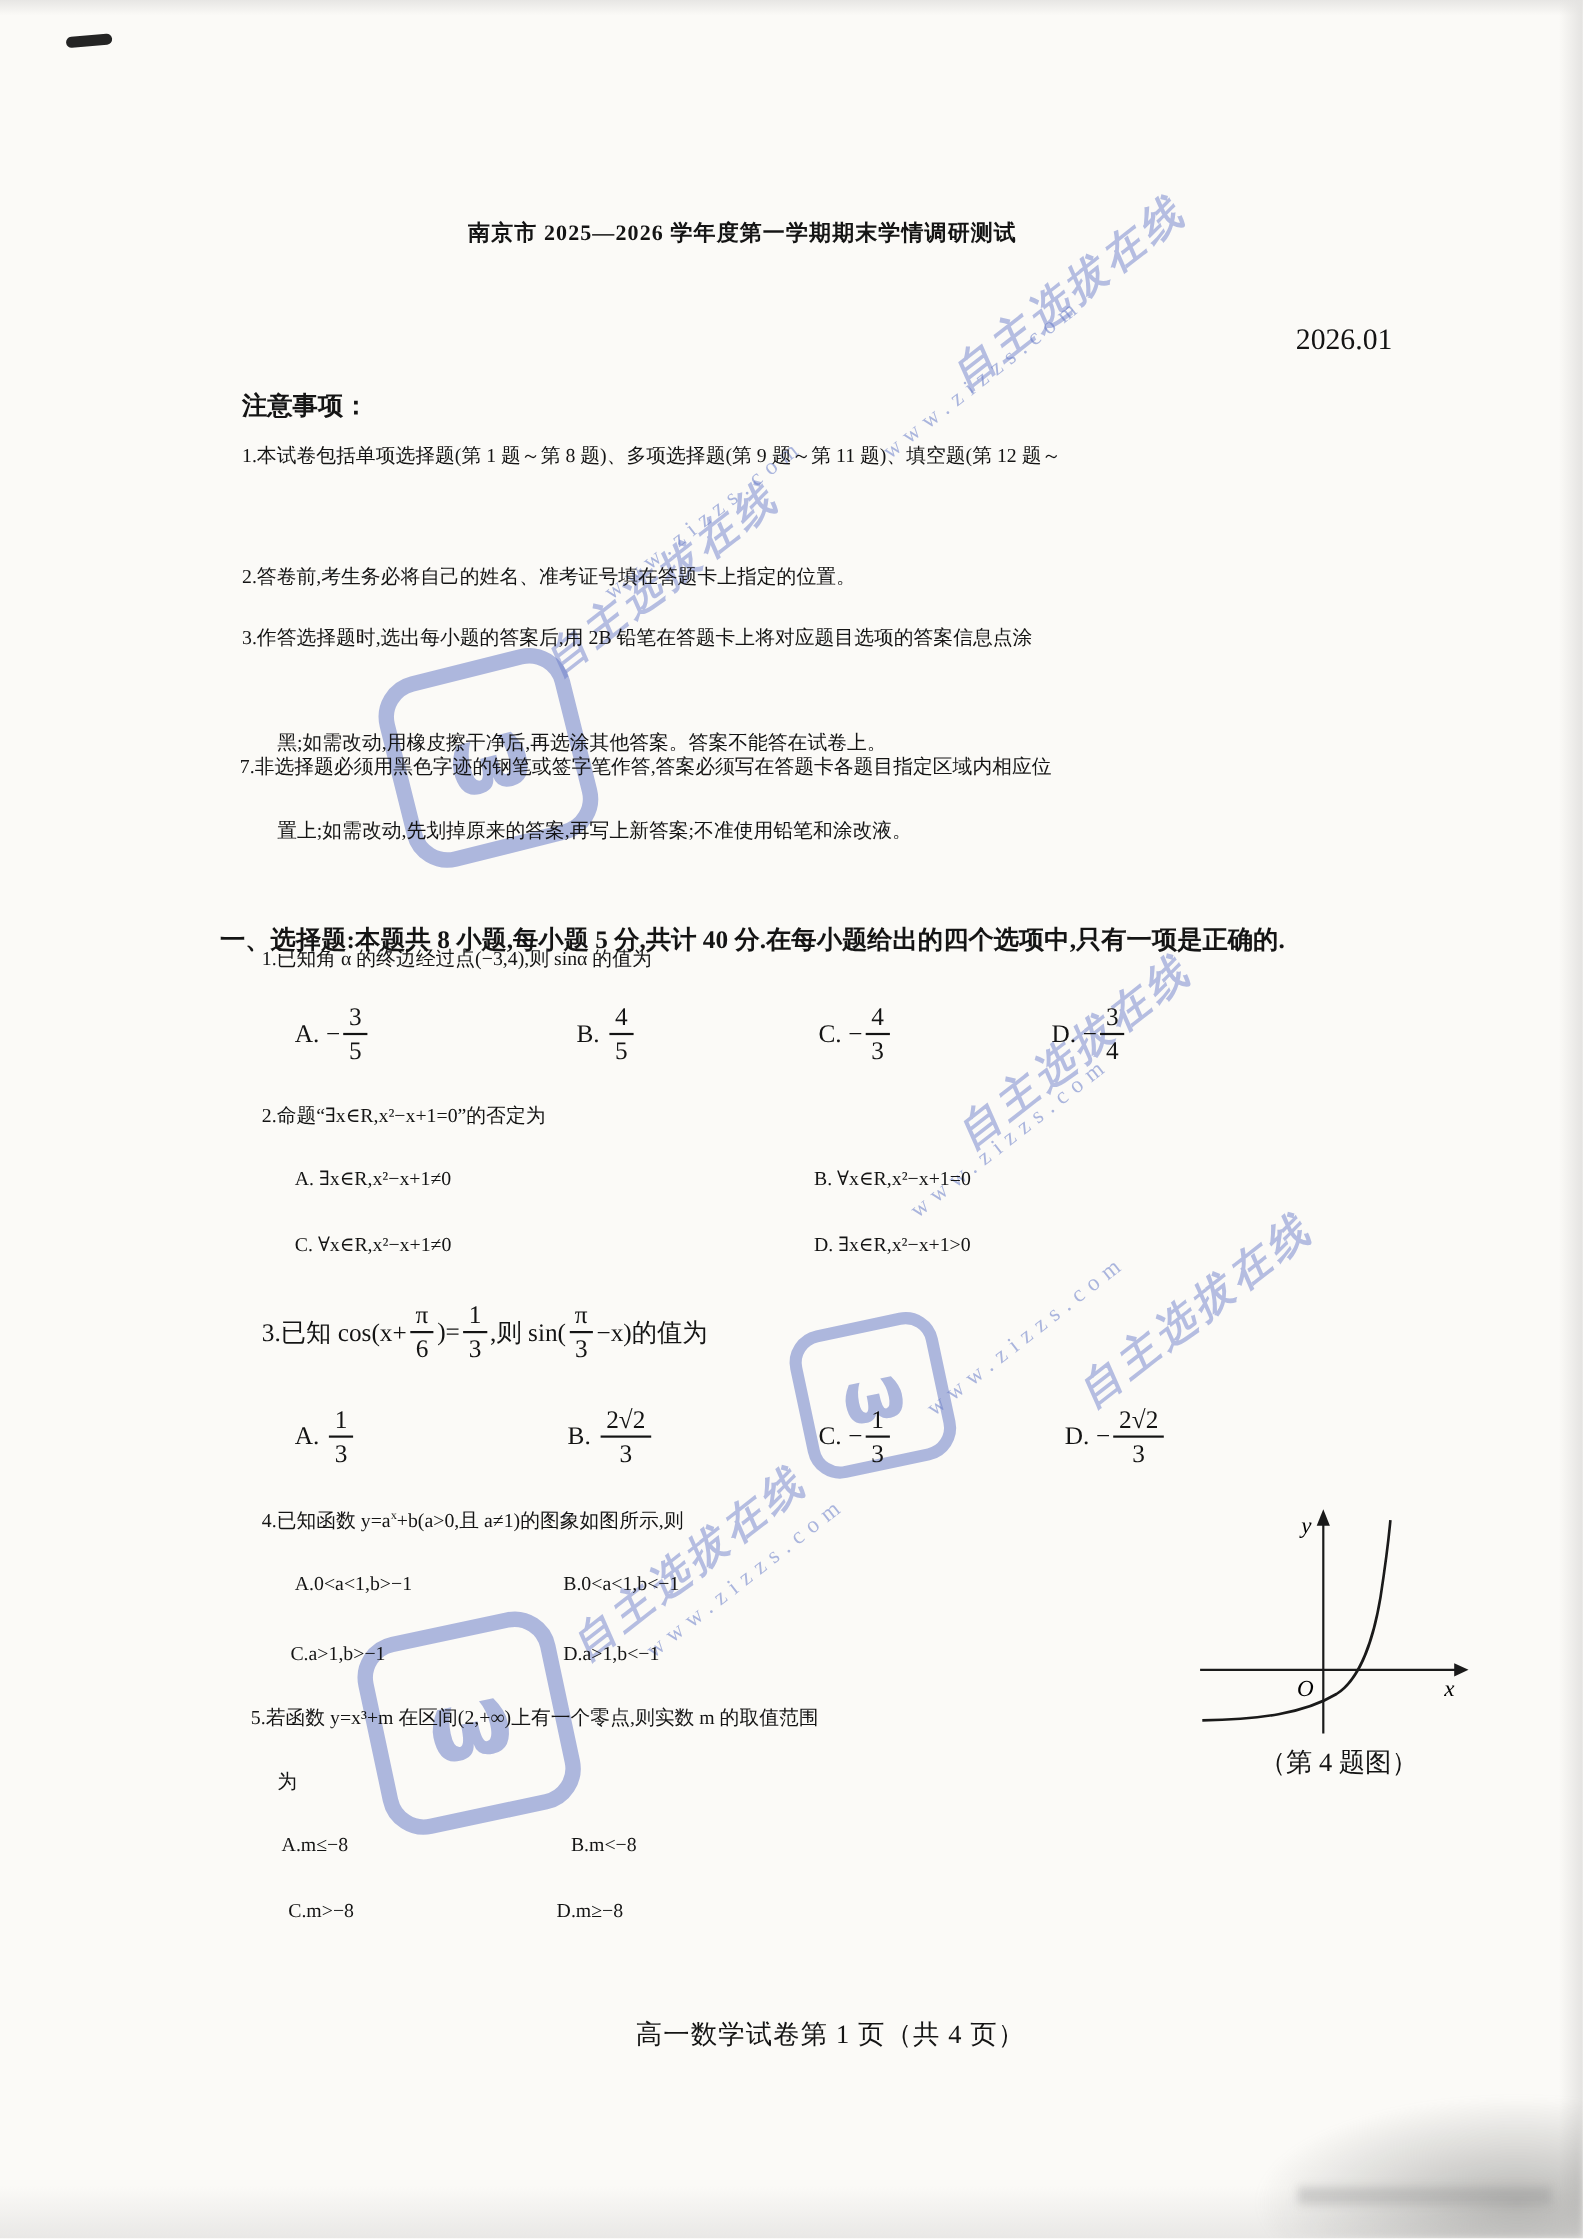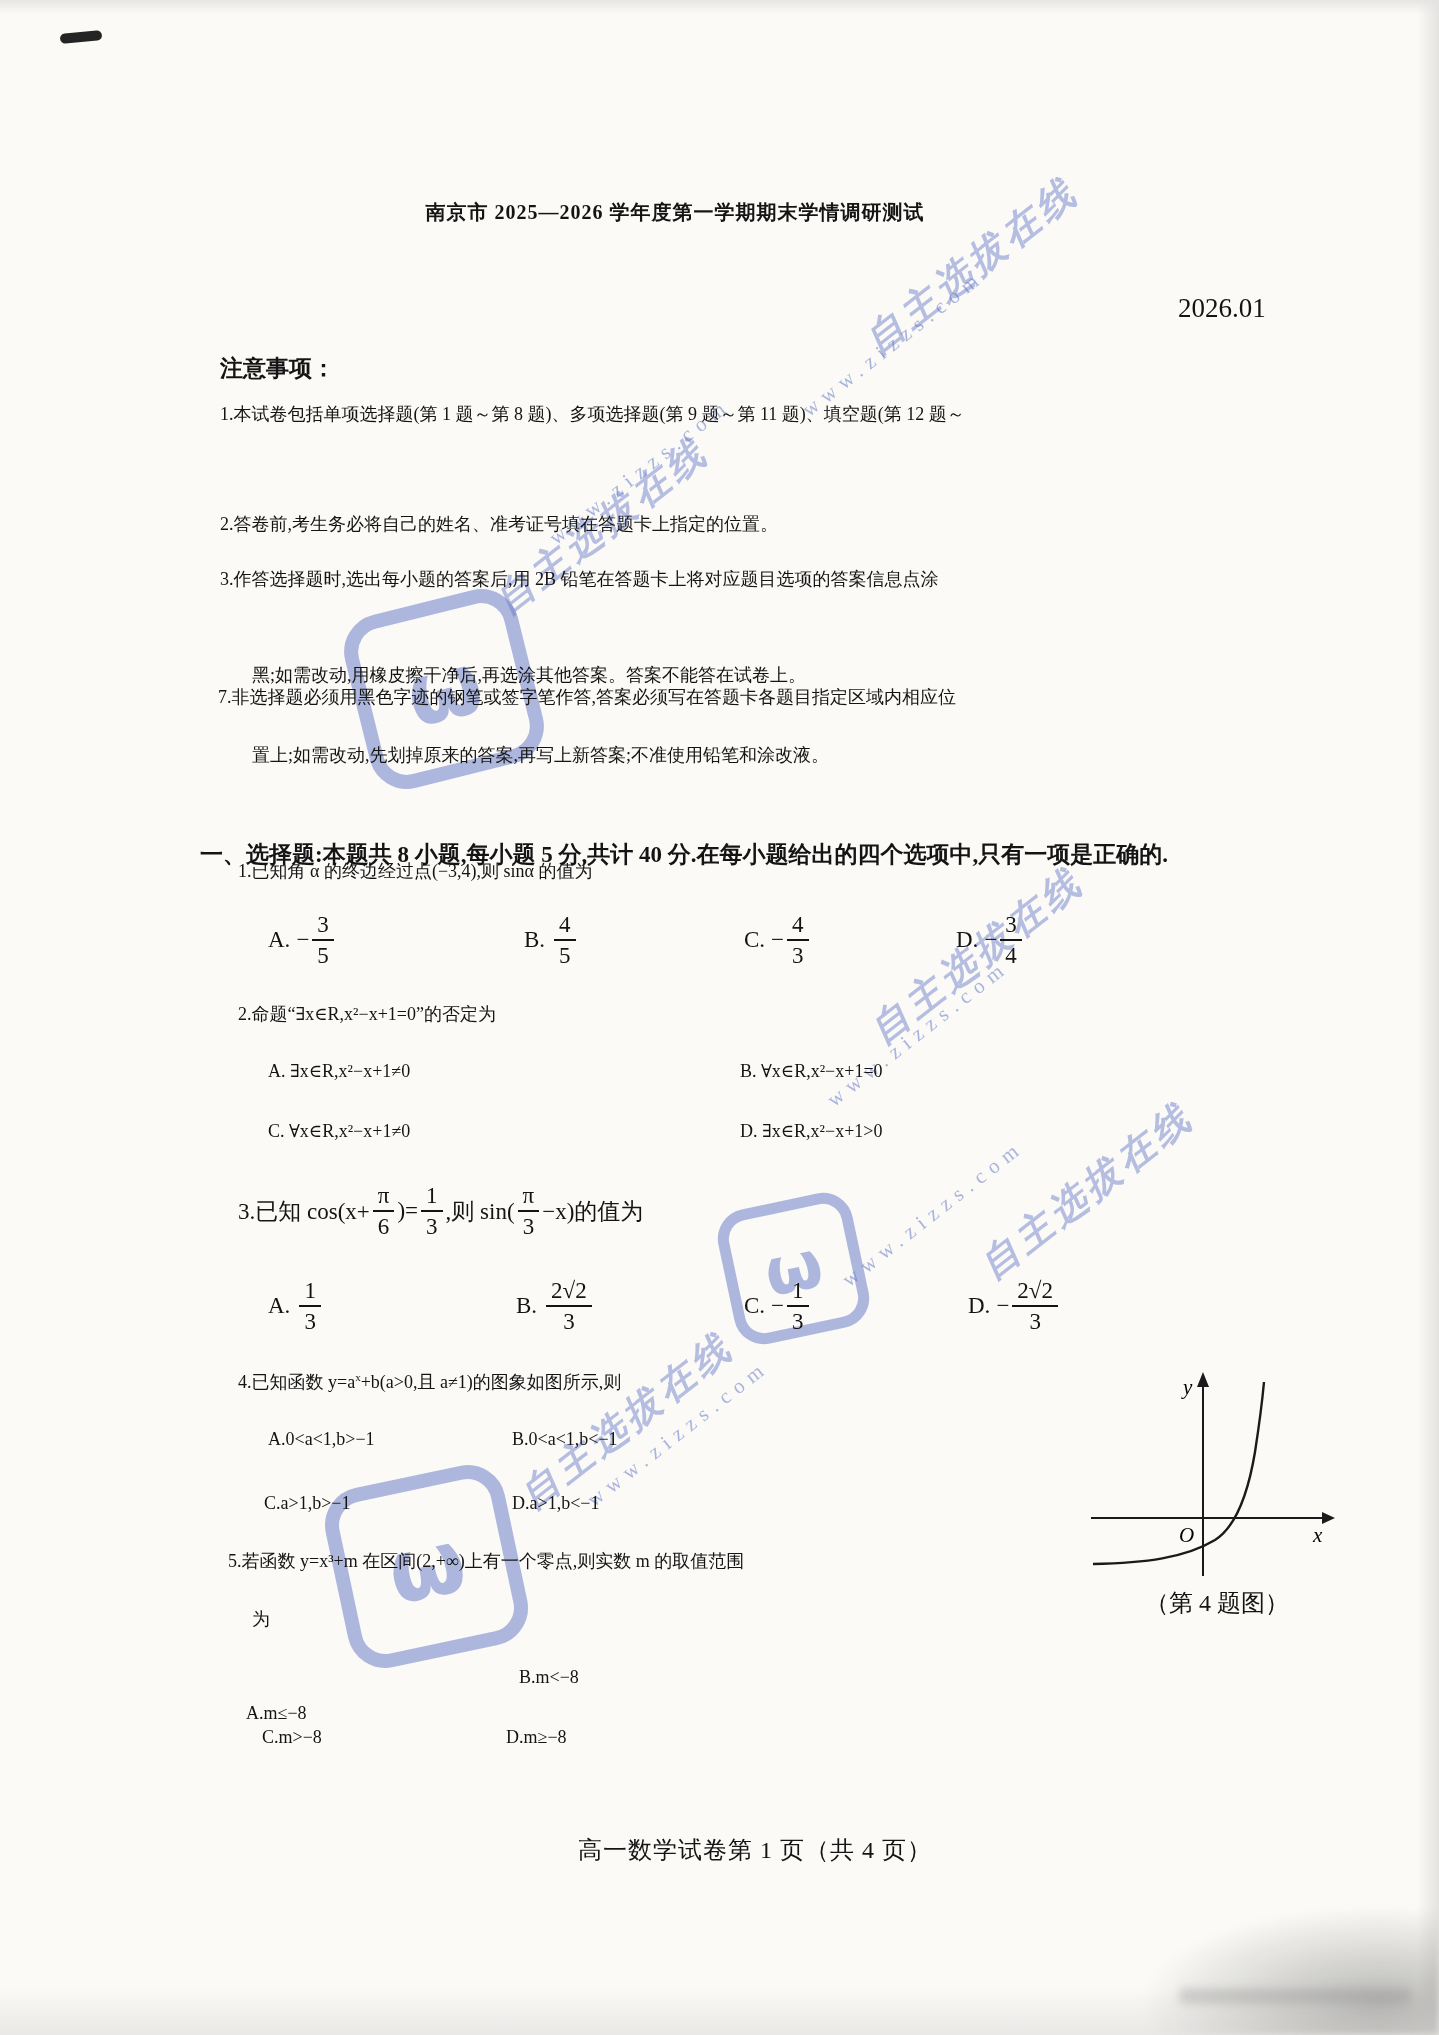--- a/index.html
+++ b/index.html
@@ -210,20 +210,20 @@
     <polygon points="250,150 237,144 237,156" fill="#1a1a1a"></polygon>
     <path d="M 8 196 C 60 195, 100 190, 130 172 C 152 158 164 120 170 84 C 174 58 177 36 179 14" fill="none" stroke="#1a1a1a" stroke-width="2.4"></path>
     <text x="94" y="174" font-size="21" font-style="italic" font-family="Liberation Serif, serif">O</text>
     <text x="228" y="174" font-size="21" font-style="italic" font-family="Liberation Serif, serif">x</text>
     <text x="98" y="26" font-size="21" font-style="italic" font-family="Liberation Serif, serif">y</text>
   </svg>
   <div class="t fig-caption" style="left:1132px;top:1588px;width:170px;text-align:center;">（第 4 题图）</div>
 
   <div class="t body-text" style="left:228px;top:1550px;">5.若函数 y=x³+m 在区间(2,+∞)上有一个零点,则实数 m 的取值范围</div>
   <div class="t body-text" style="left:252px;top:1608px;">为</div>
-  <div class="t body-text" style="left:246px;top:1666px;margin-top:36px;">A.m≤−8</div>
+  <div class="t body-text" style="left:256px;top:1666px;">A.m≤−8</div>
   <div class="t body-text" style="left:519px;top:1666px;">B.m&lt;−8</div>
   <div class="t body-text" style="left:262px;top:1726px;">C.m&gt;−8</div>
   <div class="t body-text" style="left:506px;top:1726px;">D.m≥−8</div>
 
   <div class="t footer center" style="left:540px;top:1835px;width:430px;">高一数学试卷第 1 页（共 4 页）</div>
 
 </div>
 
 </body></html>

